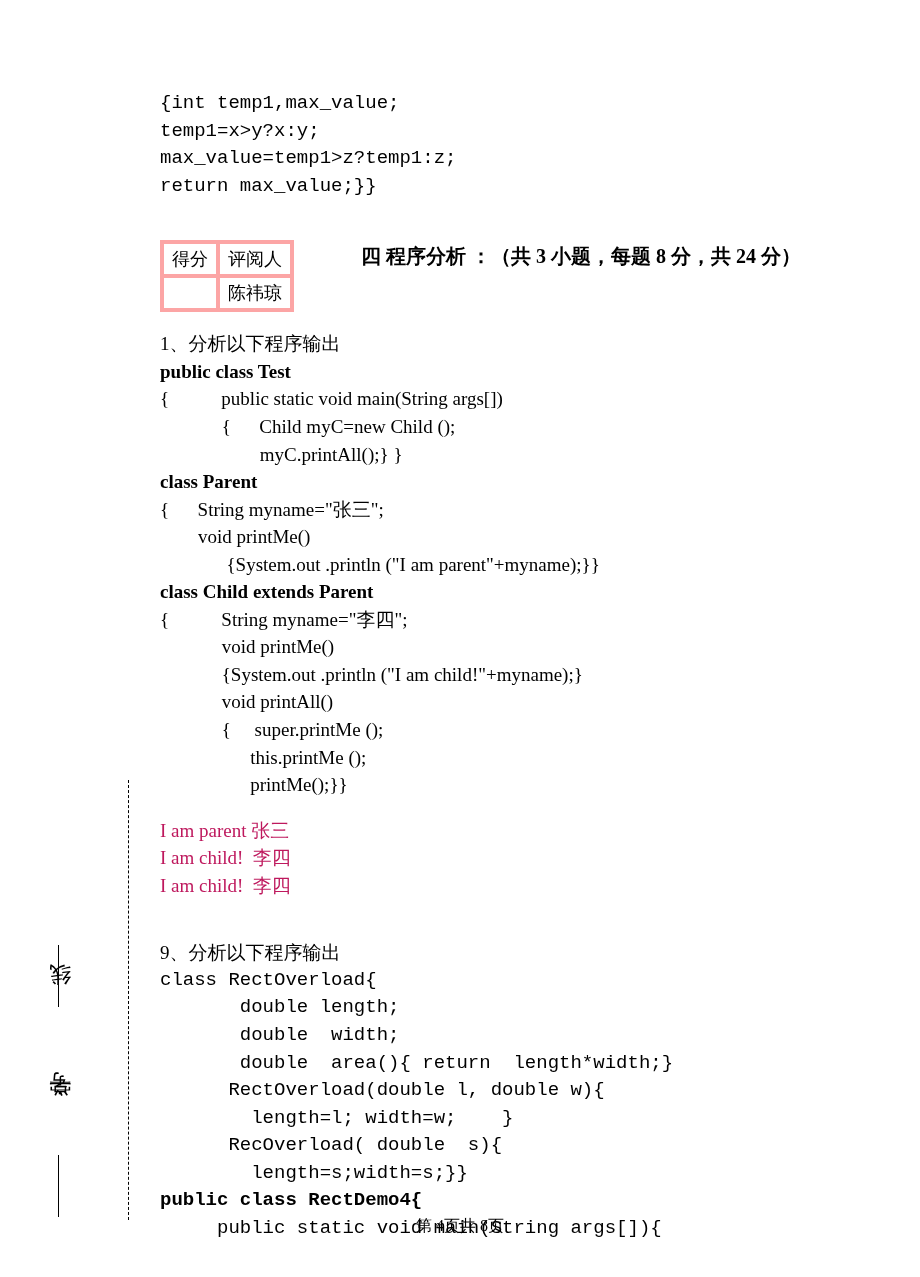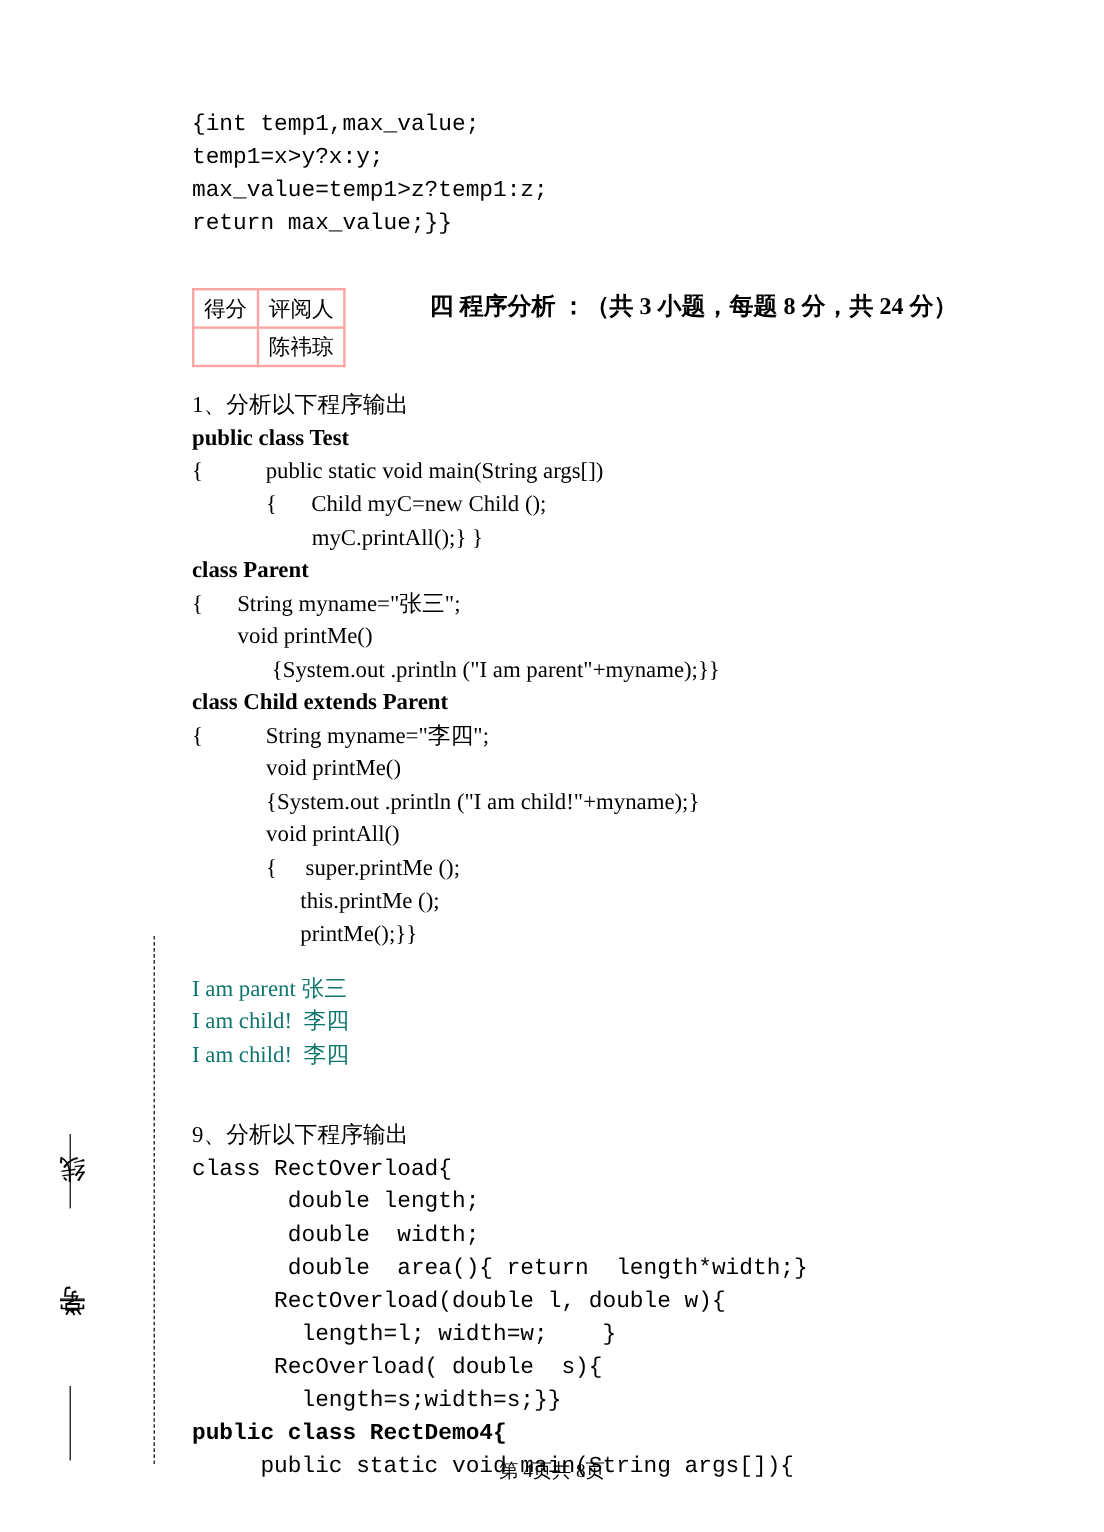--- a/index.html
+++ b/index.html
@@ -28,34 +28,34 @@
   .mono {
     font-family: "Courier New", monospace;
   }
   .score-table {
     border-collapse: collapse;
     float: left;
     margin-right: 8px;
     font-size: 18px;
   }
   .score-table td, .score-table th {
-    border: 2px solid #fca5a5;
+    border: 4px solid #fca5a5;
     padding: 2px 8px;
     text-align: center;
     font-weight: normal;
   }
   .section-heading {
     font-size: 20px;
     font-weight: bold;
     line-height: 1.4;
     padding-top: 2px;
   }
   .clear { clear: both; }
   .bold { font-weight: bold; }
-  .red { color: #0f766e; }
+  .red { color: #be185d; }
   .footer {
     position: absolute;
     bottom: 40px;
     left: 0;
     width: 100%;
     text-align: center;
     font-size: 16px;
   }
   .side-dotted {
     position: absolute;

